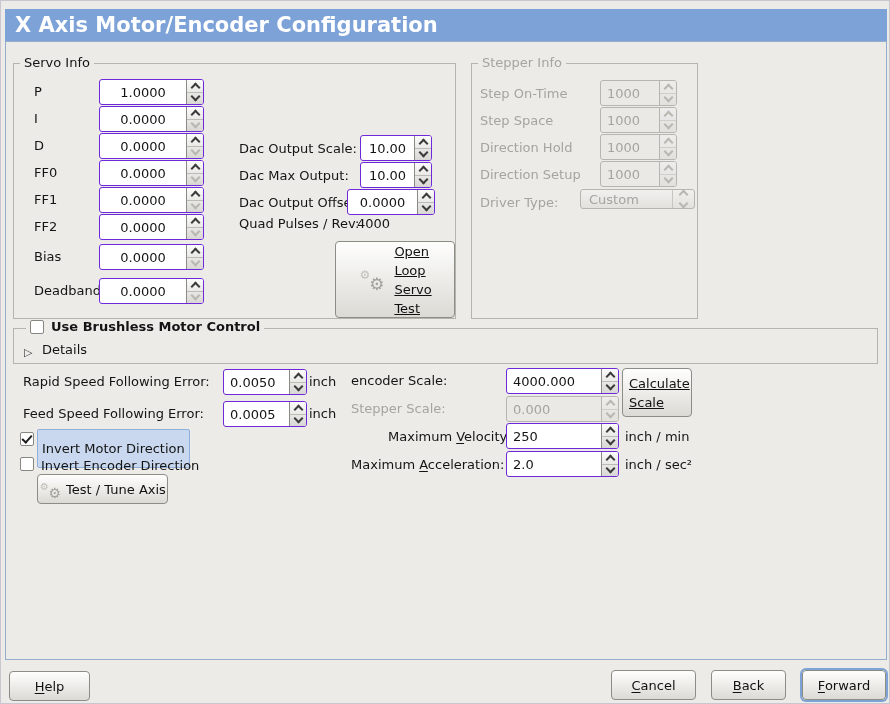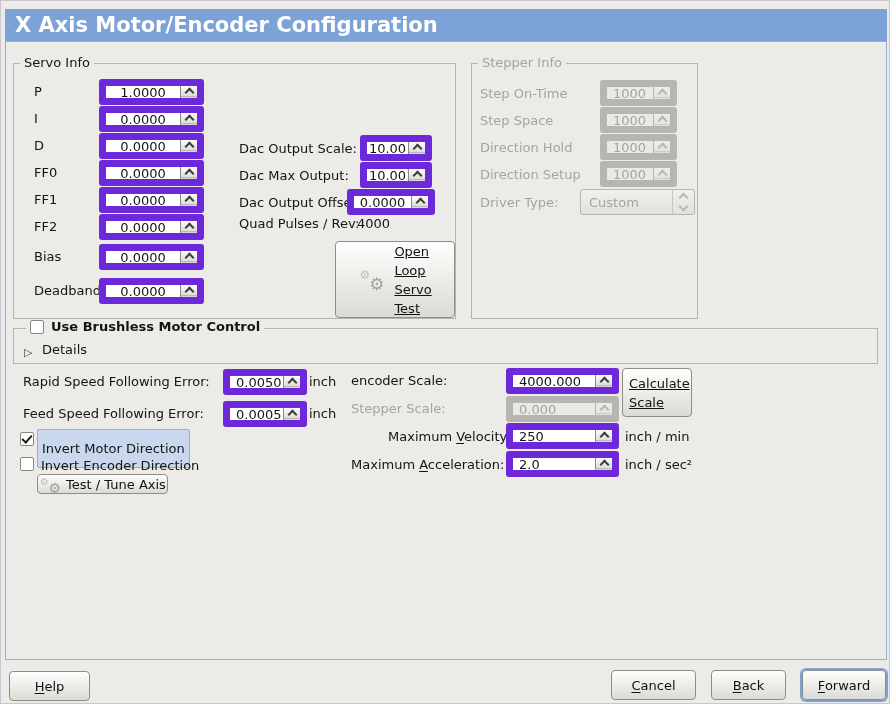--- a/index.html
+++ b/index.html
@@ -8,21 +8,21 @@
   .header{position:absolute;left:4px;top:8px;width:882px;height:32px;background:#7CA2D8;
           color:#fff;font-weight:bold;font-size:21px;line-height:32px;padding-left:10px;box-sizing:border-box;white-space:nowrap;}
   .content-frame{position:absolute;left:4px;top:40px;width:882px;height:619px;border:1px solid #93ADCB;box-sizing:border-box;}
   .fs{position:absolute;border:1px solid #B6B5AD;border-radius:0;box-sizing:border-box;}
   .leg{position:absolute;top:-9px;left:6px;background:#ECEBE8;padding:0 4px;font-size:13px;line-height:16px;white-space:nowrap;}
   .leg.flex{display:flex;align-items:center;gap:7px;top:-10px;left:12px;}
   .lbl{position:absolute;font-size:13px;line-height:16px;white-space:nowrap;}
   .dis-t{color:#A5A49F;}
   .b13{font-weight:bold;}
   
-  .sb{position:absolute;display:flex;background:#fff;border:7px solid #6d28d9;border-radius:3px;box-sizing:border-box;height:26px;overflow:hidden;}
+  .sb{position:absolute;display:flex;background:#fff;border:1px solid #6d28d9;border-radius:3px;box-sizing:border-box;height:26px;overflow:hidden;}
   .sb input{flex:1;min-width:0;border:0;outline:0;background:transparent;font:13px "DejaVu Sans",sans-serif;color:#141414;padding:0 2px 0 6px;}
   .sb input.c{text-align:center;padding:0;}
   .sb .sp{width:16px;border-left:1px solid #8B8B85;display:flex;flex-direction:column;background:linear-gradient(#FBFBFA,#D8D7D3);}
   .sb .b{flex:1;display:flex;align-items:center;justify-content:center;}
   .sb .b.u{border-bottom:1px solid #BCBBB5;}
   .ch{width:5px;height:5px;border-left:2px solid #3B3B3B;border-top:2px solid #3B3B3B;}
   .ch.u{transform:rotate(45deg);margin-top:3px;}
   .ch.d{transform:rotate(225deg);margin-bottom:3px;}
   .ch.x{border-color:#B8B7B1;}
   .sb.dis{background:#EAE9E6;border-color:#B6B5AF;}
@@ -280,21 +280,21 @@
           <span class="b u">
             <i class="ch u x"></i>
           </span>
           <span class="b d">
             <i class="ch d x"></i>
           </span>
         </span>
     </div>
 
     <span class="lbl dis-t" style="left:8px;top:131px;">Driver Type:</span>
-    <div class="combo" style="left:108px;top:125px;width:115px;height:26px;">
+    <div class="combo" style="left:108px;top:125px;width:115px;height:20px;">
       <span class="ct">Custom</span>
       <span class="ca">
           <i class="ch u x" style="margin:0;"></i>
           <i class="ch d x" style="margin:0;"></i>
         </span>
     </div>
   </div>
 
   <div class="fs" style="left:12px;top:327px;width:865px;height:36px;padding-left:32px;">
     <span class="leg flex">
@@ -332,21 +332,21 @@
       </span>
   </div>
   <span class="lbl" style="left:308px;top:405px;">inch</span>
 
   <span class="cb ck" style="left:19px;top:431px;"></span>
   <span class="hl" style="left:36px;top:428px;">Invert Motor Direction</span>
 
   <span class="cb" style="left:19px;top:456px;"></span>
   <span class="lbl" style="left:40px;top:457px;">Invert Encoder Direction</span>
 
-  <div class="btn" style="left:36px;top:473px;width:131px;height:20px;gap:5px;">
+  <div class="btn" style="left:36px;top:473px;width:131px;height:30px;gap:5px;">
     <span class="gears sm">
         <i class="g1"></i>
         <i class="g2"></i>
       </span>
     <span>Test / Tune Axis</span>
   </div>
 
   <span class="lbl" style="left:350px;top:372px;">encoder Scale:</span>
   <div class="sb" style="left:505px;top:367px;width:113px;">
     <input value="4000.000" style="">

